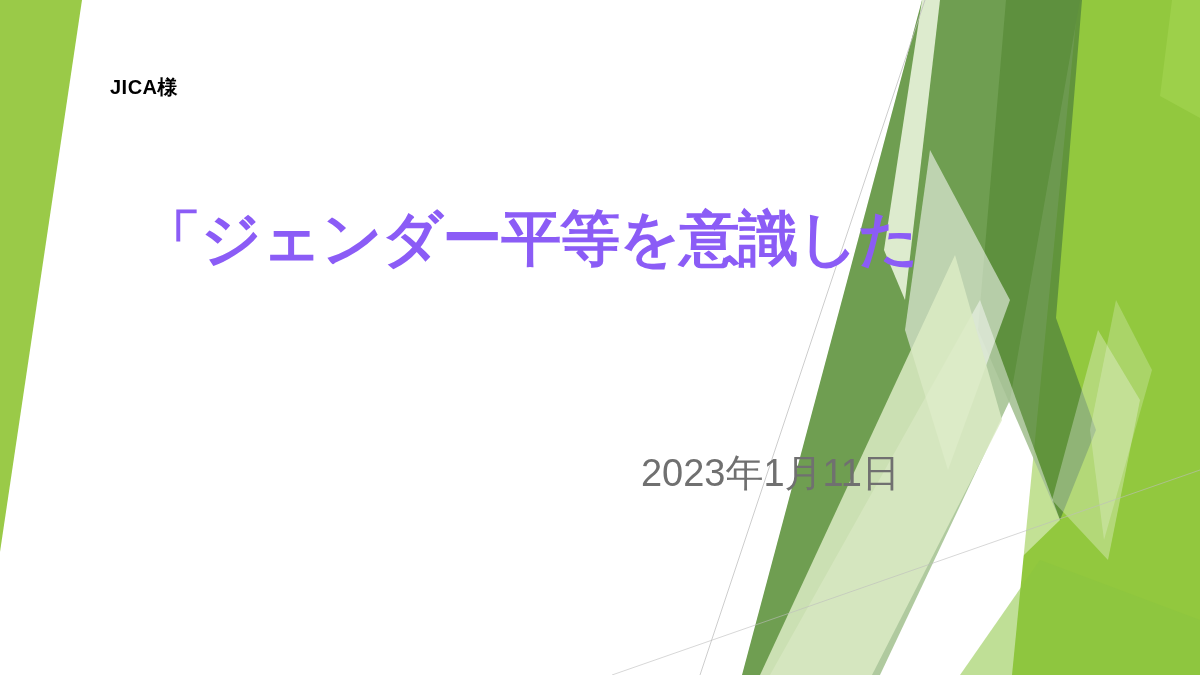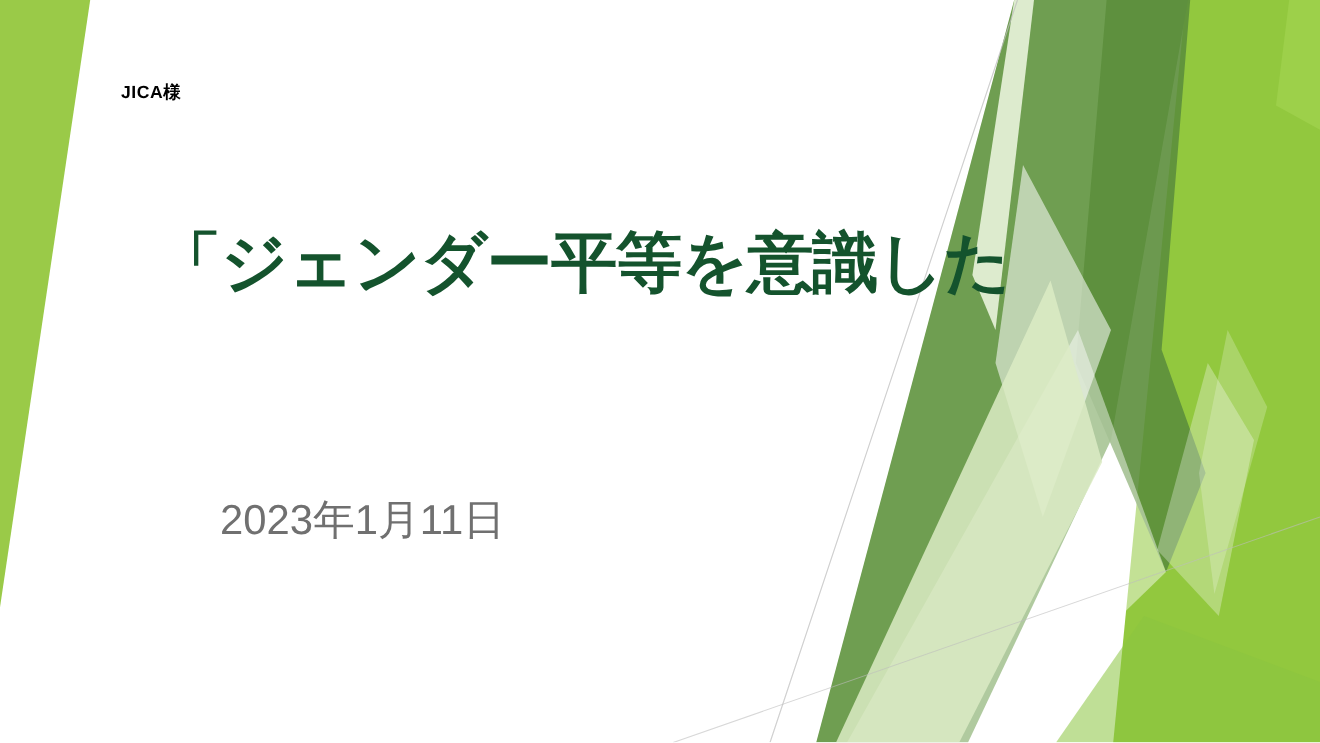--- a/index.html
+++ b/index.html
@@ -26,48 +26,48 @@
   .slide-text-layer {
     position: absolute;
     inset: 0;
     width: 1200px;
     height: 675px;
   }
   #client-label {
     position: absolute;
     left: 110px;
     top: 74px;
-    font-size: 16px;
+    font-size: 20px;
     font-weight: bold;
     color: #000000;
     letter-spacing: 0.5px;
     white-space: nowrap;
   }
   #title-block {
     position: absolute;
     left: 90px;
     top: 206px;
     width: 880px;
     text-align: center;
   }
   .title-line {
     display: block;
     font-size: 60px;
     font-weight: bold;
-    color: #14532d;
+    color: #8b5cf6;
     line-height: 1.09;
     letter-spacing: -1px;
     white-space: nowrap;
   }
   #subtitle-block {
     position: absolute;
     left: 200px;
     top: 448px;
     width: 700px;
-    text-align: left;
+    text-align: right;
   }
   .subtitle-line {
     display: block;
     font-size: 38px;
     font-weight: normal;
     color: #707070;
     line-height: 1.32;
     white-space: nowrap;
   }
 </style>

